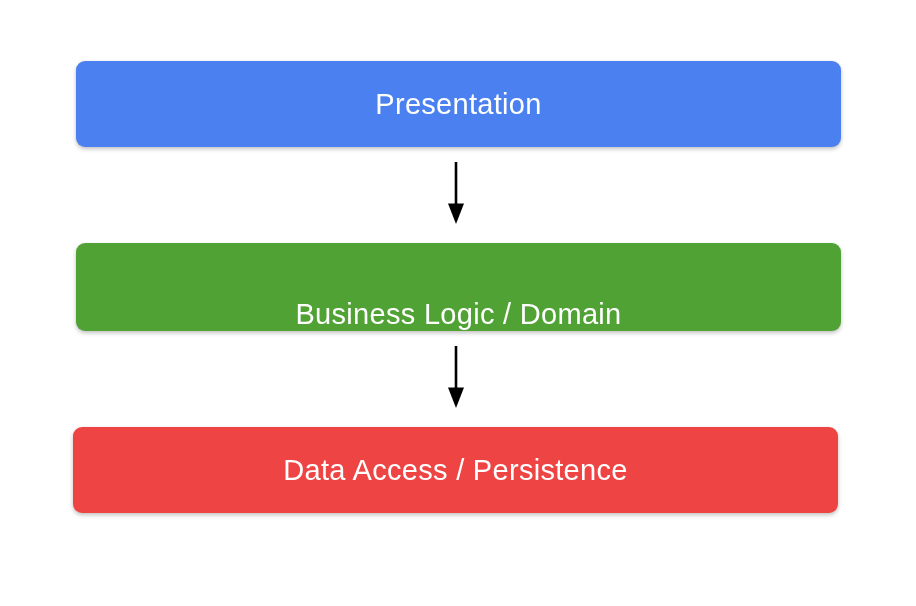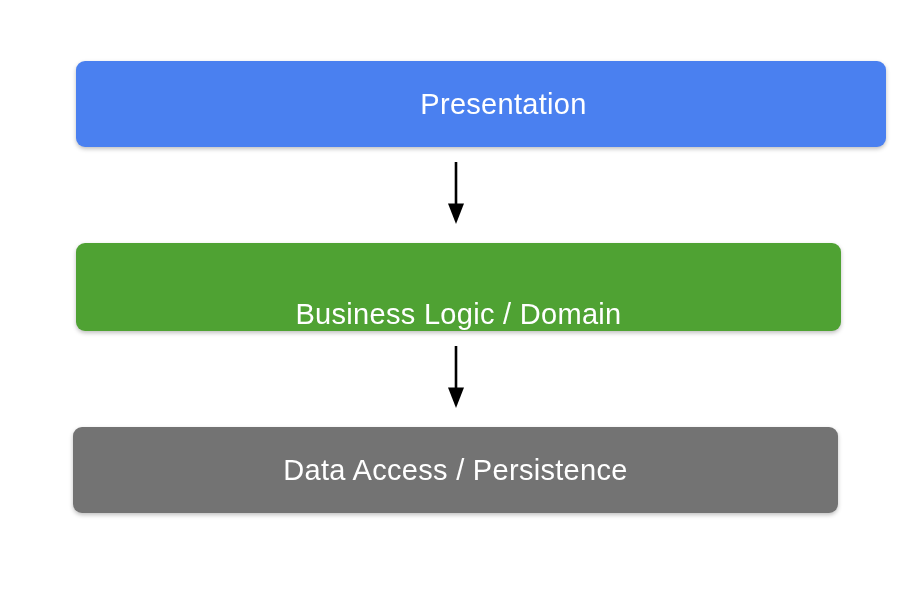--- a/index.html
+++ b/index.html
@@ -43,35 +43,35 @@
     height: 62px;
   }
   .arrow-1 { top: 162px; }
   .arrow-2 { top: 346px; }
 </style>
 </head>
 <body>
 
 <div class="canvas">
 
-  <div class="layer-box layer-1" style="background-color: rgb(74, 128, 240); padding-left: 45px;">
+  <div class="layer-box layer-1" style="background-color: rgb(74, 128, 240);">
     <span class="layer-label">Presentation</span>
   </div>
 
   <svg class="arrow arrow-1" viewBox="0 0 24 62" xmlns="http://www.w3.org/2000/svg">
     <line x1="12" y1="0" x2="12" y2="43" stroke="#000000" stroke-width="2.6"></line>
     <polygon points="12,62 4,41.5 20,41.5" fill="#000000"></polygon>
   </svg>
 
   <div class="layer-box layer-2" style="background-color: rgb(79, 162, 51); align-items: flex-end;">
     <span class="layer-label">Business Logic / Domain</span>
   </div>
 
   <svg class="arrow arrow-2" viewBox="0 0 24 62" xmlns="http://www.w3.org/2000/svg">
     <line x1="12" y1="0" x2="12" y2="43" stroke="#000000" stroke-width="2.6"></line>
     <polygon points="12,62 4,41.5 20,41.5" fill="#000000"></polygon>
   </svg>
 
-  <div class="layer-box layer-3" style="background-color: #737373; align-items: center;">
+  <div class="layer-box layer-3" style="background-color: #ef4444; align-items: center;">
     <span class="layer-label">Data Access / Persistence</span>
   </div>
 
 </div>
 
 </body></html>

